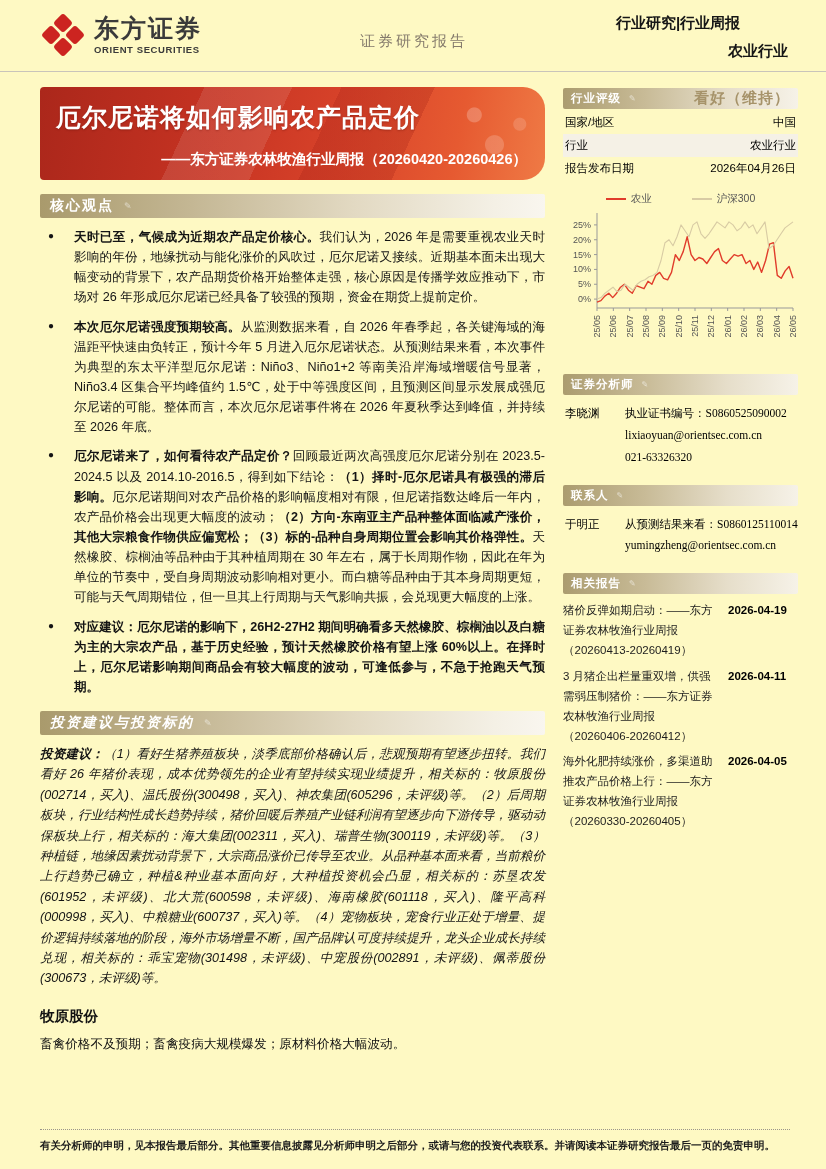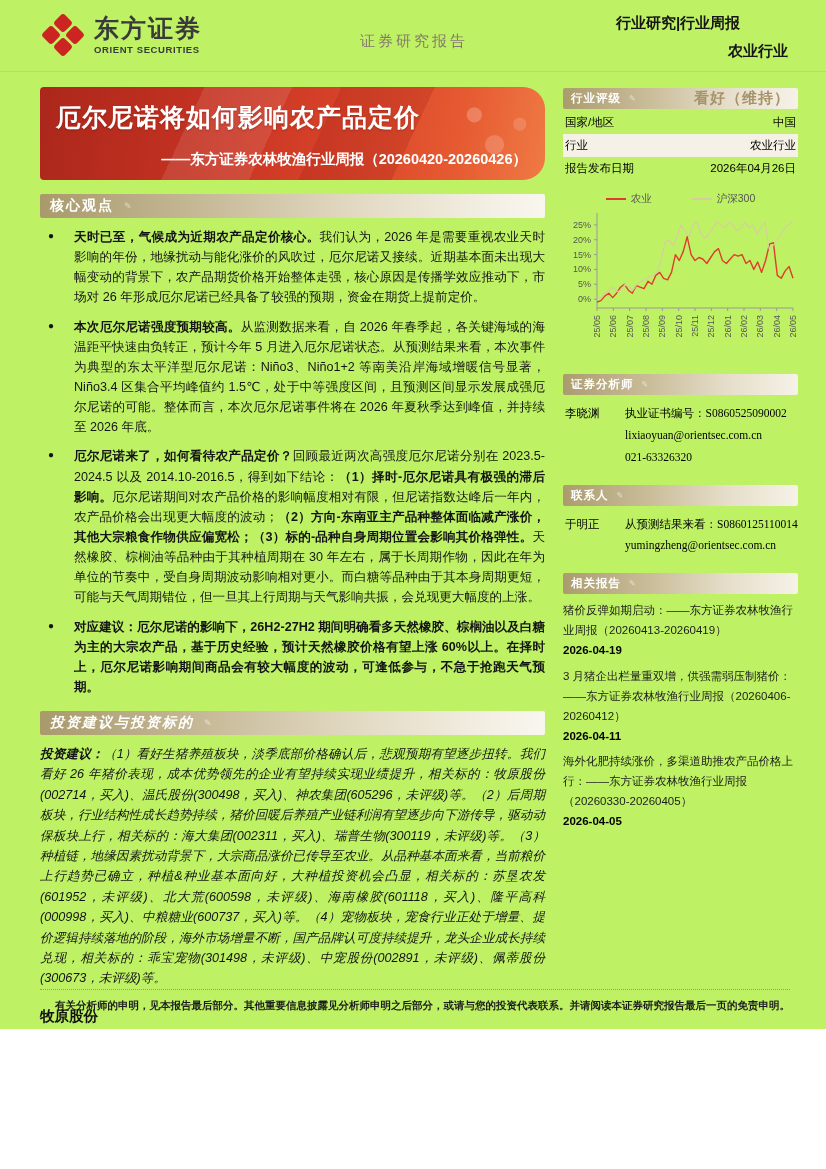--- a/index.html
+++ b/index.html
@@ -4,23 +4,23 @@
 <style>
   * { margin: 0; padding: 0; box-sizing: border-box; }
   html,body { background: #fff; }
   body {
     font-family: "Liberation Sans", "DejaVu Sans", sans-serif;
     color: #111;
   }
   .page {
     position: relative;
     width: 826px;
-    height: 1029px;
+    height: 1169px;
     margin: 0 auto;
-    background: #bef264;
+    background: #fef9c3;
     overflow: hidden;
   }
   
   .hdr {
     display: flex;
     align-items: flex-start;
     padding: 12px 38px 0 40px;
     height: 72px;
     border-bottom: 1px solid #c9c4ba;
   }
@@ -135,30 +135,30 @@
   .fact-row .v { font-weight: normal; }
   .chartbox { margin-top: 12px; }
   .legend { display: flex; justify-content: center; gap: 40px; font-size: 10.5px; color: #555; margin-bottom: 2px; }
   .legend .item { display: flex; align-items: center; gap: 5px; }
   .legend .sw { width: 20px; height: 0; border-top: 2px solid #000; }
   .side-sec { margin-top: 16px; }
   .person { display: flex; margin-top: 8px; font-size: 11.5px; line-height: 1.9; }
   .person .nm { width: 62px; flex: none; font-weight: normal; color: #000; padding-left: 2px; }
   .person .det { color: #000; font-family: Liberation Serif, serif; }
   .reports { margin-top: 6px; }
-  .rep-row { display: flex; gap: 0; font-size: 11.5px; line-height: 1.75; margin-top: 5px; flex-direction: column; }
+  .rep-row { display: flex; gap: 8px; font-size: 11.5px; line-height: 1.75; margin-top: 5px; }
   .rep-row .t { flex: 1; color: #1c1c1c; }
   .rep-row .d { width: 70px; flex: none; text-align: left; font-weight: bold; color: #000; }
   
   .footer {
     position: absolute;
     left: 40px; right: 36px; bottom: 16px;
     border-top: 1px dotted #9a958b;
     padding-top: 9px;
-    text-align: right;
+    text-align: left;
     font-size: 10.5px;
     font-weight: bold;
     color: #1c1c1c;
   }
 </style>
 </head>
 <body>
 
 <div class="page">
 

